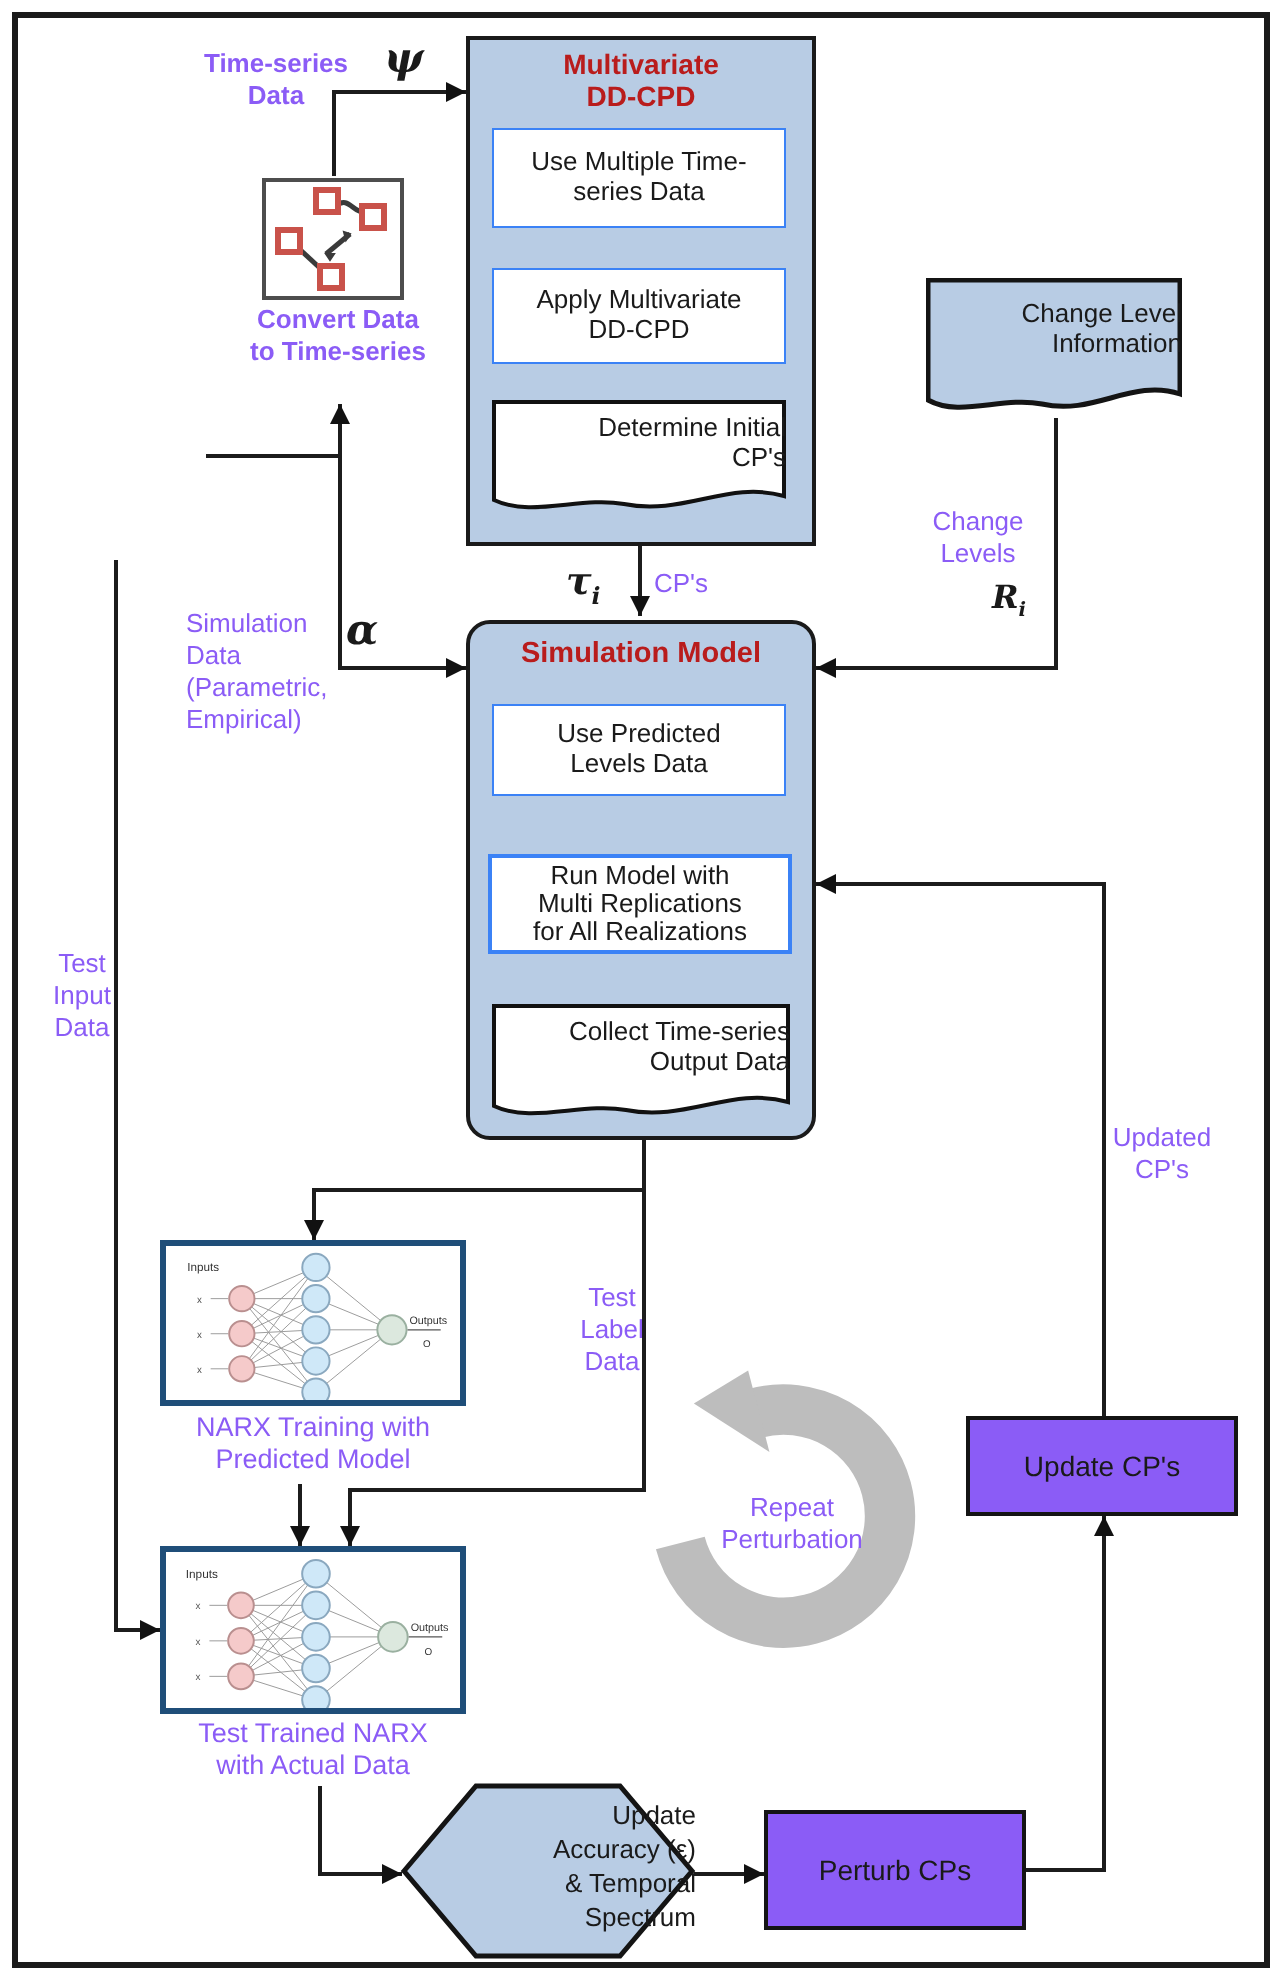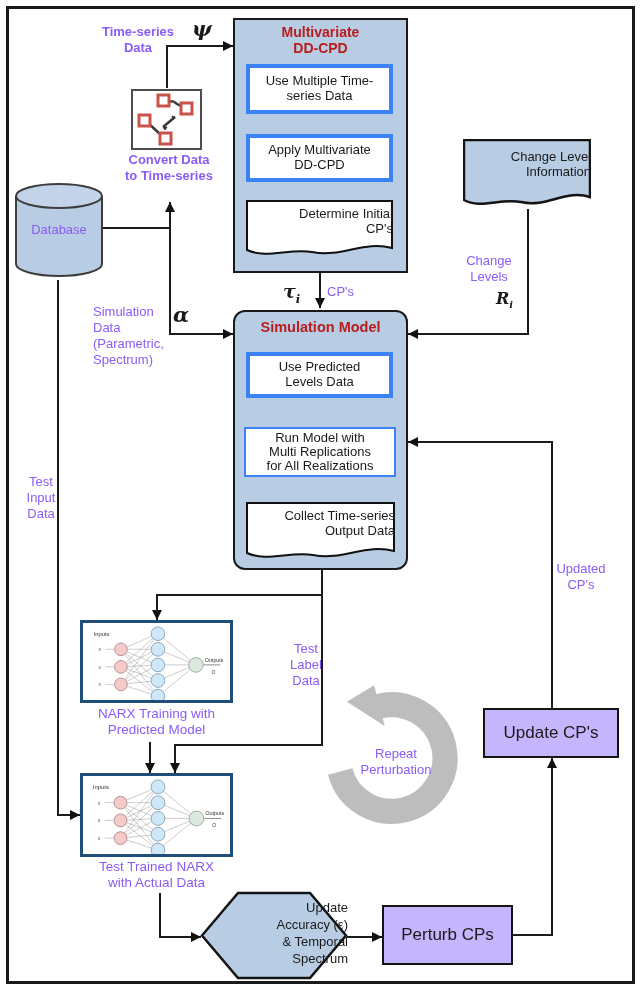--- a/index.html
+++ b/index.html
@@ -8,29 +8,29 @@
   .abs{position:absolute;}
   .frame{position:absolute;left:6px;top:6px;right:5px;bottom:6px;border:3px solid #1a1a1a;}
   .lbl{position:absolute;font-size:13px;line-height:1.22;white-space:pre-line;
        text-align:center;color:#8b5cf6;}
   .lbl.left{text-align:left;}
   .lbl.right{text-align:center;}
   .lbl.bold{font-weight:bold;}
   .container{position:absolute;background:#b8cce4;border:2.5px solid #1a1a1a;box-sizing:border-box;}
   .ctitle{width:100%;text-align:center;font-weight:bold;color:#b91c1c;font-size:14px;
           line-height:1.15;white-space:pre-line;margin-top:4px;}
-  .step{position:absolute;background:#fff;border:4px solid #3b82f6;box-sizing:border-box;
+  .step{position:absolute;background:#fff;border:1px solid #3b82f6;box-sizing:border-box;
         display:flex;align-items:center;justify-content:center;text-align:center;
         font-size:13px;line-height:1.15;white-space:pre-line;}
   .docwrap{position:absolute;}
   .docwrap svg{position:absolute;left:0;top:0;}
   .doctext{position:absolute;left:0;right:0;top:7px;text-align:right;font-size:13px;
            line-height:1.15;white-space:pre-line;}
-  .bluebox{position:absolute;background:#c4b5fd;border:2.5px solid #141414;box-sizing:border-box;
-           display:flex;align-items:center;justify-content:center;font-size:17px;}
+  .bluebox{position:absolute;background:#8b5cf6;border:2.5px solid #141414;box-sizing:border-box;
+           display:flex;align-items:center;justify-content:center;font-size:14px;}
   .mathsym{position:absolute;font-family:"DejaVu Serif",serif;font-style:italic;
            font-weight:bold;color:#1a1a1a;}
   .mathsym sub{font-size:0.62em;}
   .narxbox{position:absolute;background:#fff;border:3px solid #1f4e79;box-sizing:border-box;}
   .overlay{position:absolute;left:0;top:0;pointer-events:none;}
 </style>
 </head>
 <body>
 
 <div class="canvas">
@@ -60,27 +60,20 @@
       <path d="M552,708 V442 H408" marker-end="url(#ah)"></path>
     </g>
     <g stroke="#111" stroke-width="2.6" fill="none">
       <path d="M320,113 V131" marker-end="url(#ah)"></path>
       <path d="M320,181 V197" marker-end="url(#ah)"></path>
       <path d="M320,397 V424" marker-end="url(#ah)"></path>
       <path d="M320,476 V499" marker-end="url(#ah)"></path>
     </g>
   </svg>
 
-  <div class="abs" style="left:13px;top:180px;width:92px;height:100px;">
-    <svg width="92" height="100">
-      <path d="M3,16 L3,84 A43,12 0 0 0 89,84 L89,16" fill="#b8cce4" stroke="#3d3d3d" stroke-width="2"></path>
-      <ellipse cx="46" cy="16" rx="43" ry="12" fill="#c3d4ea" stroke="#3d3d3d" stroke-width="2"></ellipse>
-    </svg>
-    <div class="lbl" style="left:0;width:92px;top:42px;">Database</div>
-  </div>
 
   <div class="abs" style="left:131px;top:89px;width:71px;height:61px;background:#fff;border:2px solid #4d4d4d;box-sizing:border-box;">
     <svg width="67" height="57" viewBox="0 0 67 57">
       <path d="M35,12 C42,6 44,18 51,14" stroke="#3a3a3a" stroke-width="2.5" fill="none"></path>
       <path d="M14,31 L28,44" stroke="#3a3a3a" stroke-width="2.5" fill="none"></path>
       <path d="M30,36 L42,26" stroke="#3a3a3a" stroke-width="2.5" fill="none"></path>
       <path d="M42,26 l-3,-1 l1,4 Z M30,36 l4,0 l-2,3 Z" fill="#3a3a3a" stroke="#3a3a3a"></path>
       <rect x="25" y="4" width="11" height="11" fill="#fff" stroke="#c9524a" stroke-width="3"></rect>
       <rect x="48" y="12" width="11" height="11" fill="#fff" stroke="#c9524a" stroke-width="3"></rect>
       <rect x="6" y="24" width="11" height="11" fill="#fff" stroke="#c9524a" stroke-width="3"></rect>
@@ -140,21 +133,21 @@
   </div>
   <div class="lbl right" style="left:460px;top:253px;width:58px;">Change
 Levels</div>
   <div class="mathsym" style="left:496px;top:289px;font-size:16px;">
     <span>R</span><sub>i</sub>
   </div>
 
   <div class="lbl left" style="left:93px;top:304px;width:80px;">Simulation
 Data
 (Parametric,
-Spectrum)</div>
+Empirical)</div>
   <div class="mathsym" style="left:173px;top:302px;font-size:21px;">α</div>
   <div class="lbl" style="left:18px;top:474px;width:46px;">Test
 Input
 Data</div>
   <div class="lbl" style="left:283px;top:641px;width:46px;">Test
 Label
 Data</div>
   <div class="lbl" style="left:545px;top:561px;width:72px;">Updated
 CP's</div>
 

